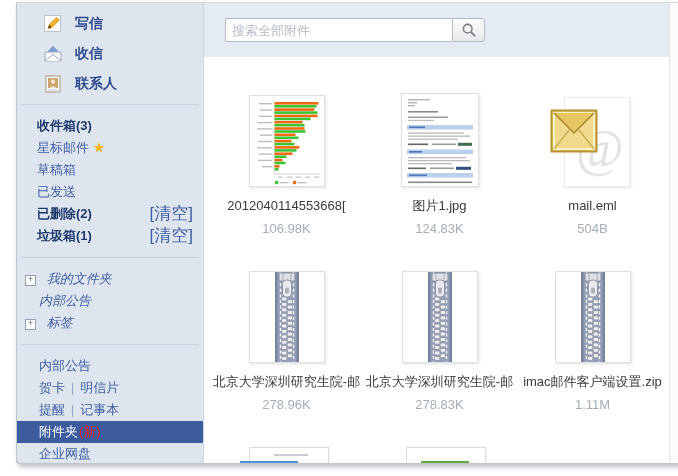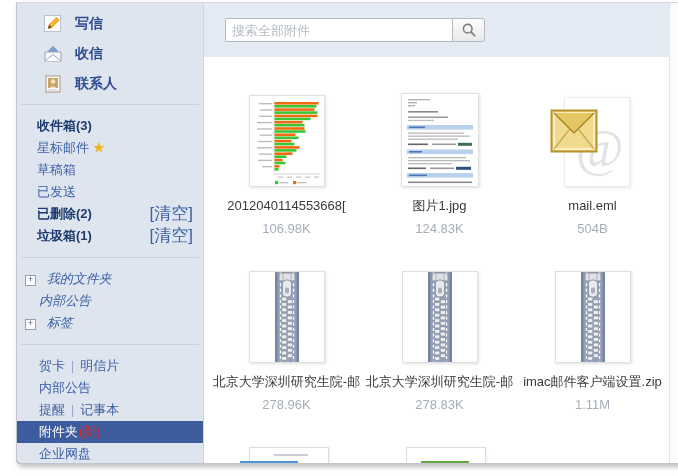--- a/index.html
+++ b/index.html
@@ -175,24 +175,24 @@
       <li>
         <span class="plusbox">+</span>
         <span>标签</span>
       </li>
     </ul>
 
     <div class="divider"></div>
 
     <ul class="slist svc">
       <li>
+        <span>内部公告</span>
+      </li>
+      <li>
         <span>贺卡</span><span class="sep">|</span><span>明信片</span>
-      </li>
-      <li>
-        <span>内部公告</span>
       </li>
       <li>
         <span>提醒</span><span class="sep">|</span><span>记事本</span>
       </li>
       <li class="selected">
         <span>附件夹</span><span class="badge-new">(新)</span>
       </li>
       <li>
         <span>企业网盘</span>
       </li>

